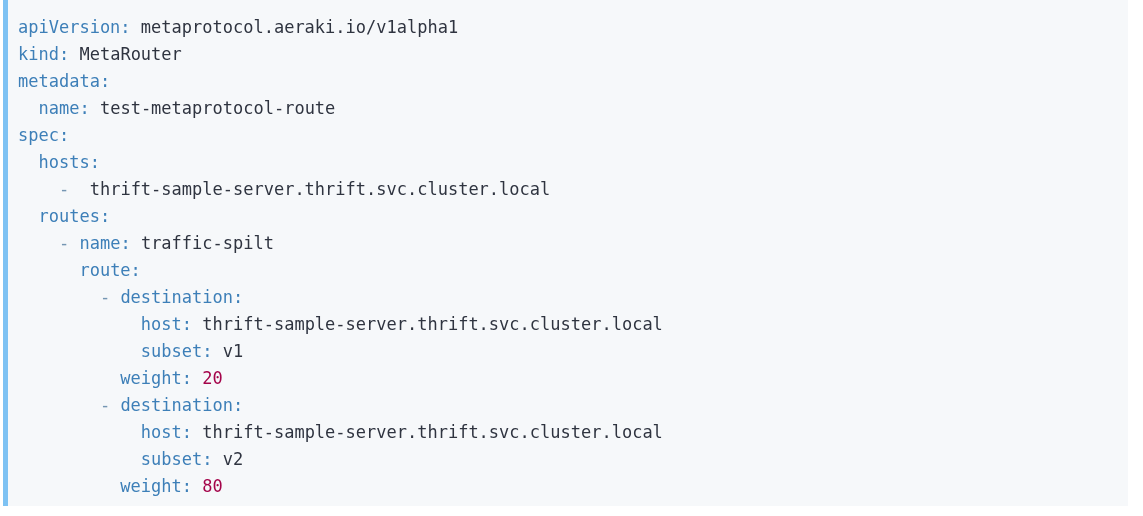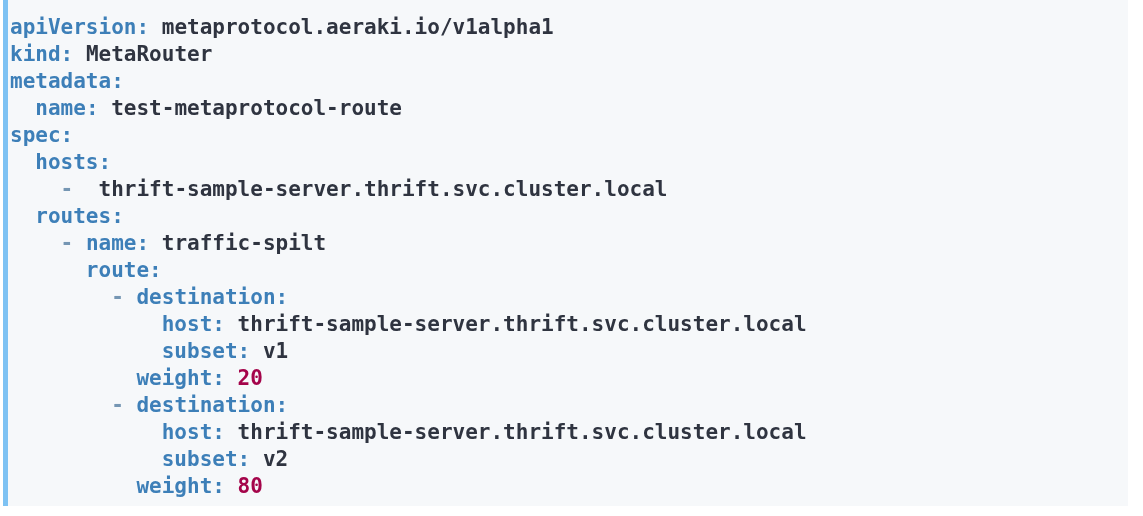--- a/index.html
+++ b/index.html
@@ -20,26 +20,25 @@
     top: 0px;
     width: 1125px;
     height: 506px;
     background: #f6f8fa;
     border-left: 5px solid #7ec2f3;
     box-sizing: border-box;
     overflow: hidden;
   }
 
   #code-lines {
-    padding: 14px 0 0 2px;
-    font-size: 21px;
+    padding: 14px 0 0 10px;
+    font-size: 17px;
     line-height: 27px;
     white-space: pre;
     letter-spacing: 0px;
-    font-weight: bold;
   }
 
   .ln {
     height: 27px;
     white-space: pre;
   }
 
   .tok-indent { color: #2f3e4e; }
   .tok-dash   { color: #7596b3; }
   .tok-key    { color: #3d7fb8; }

